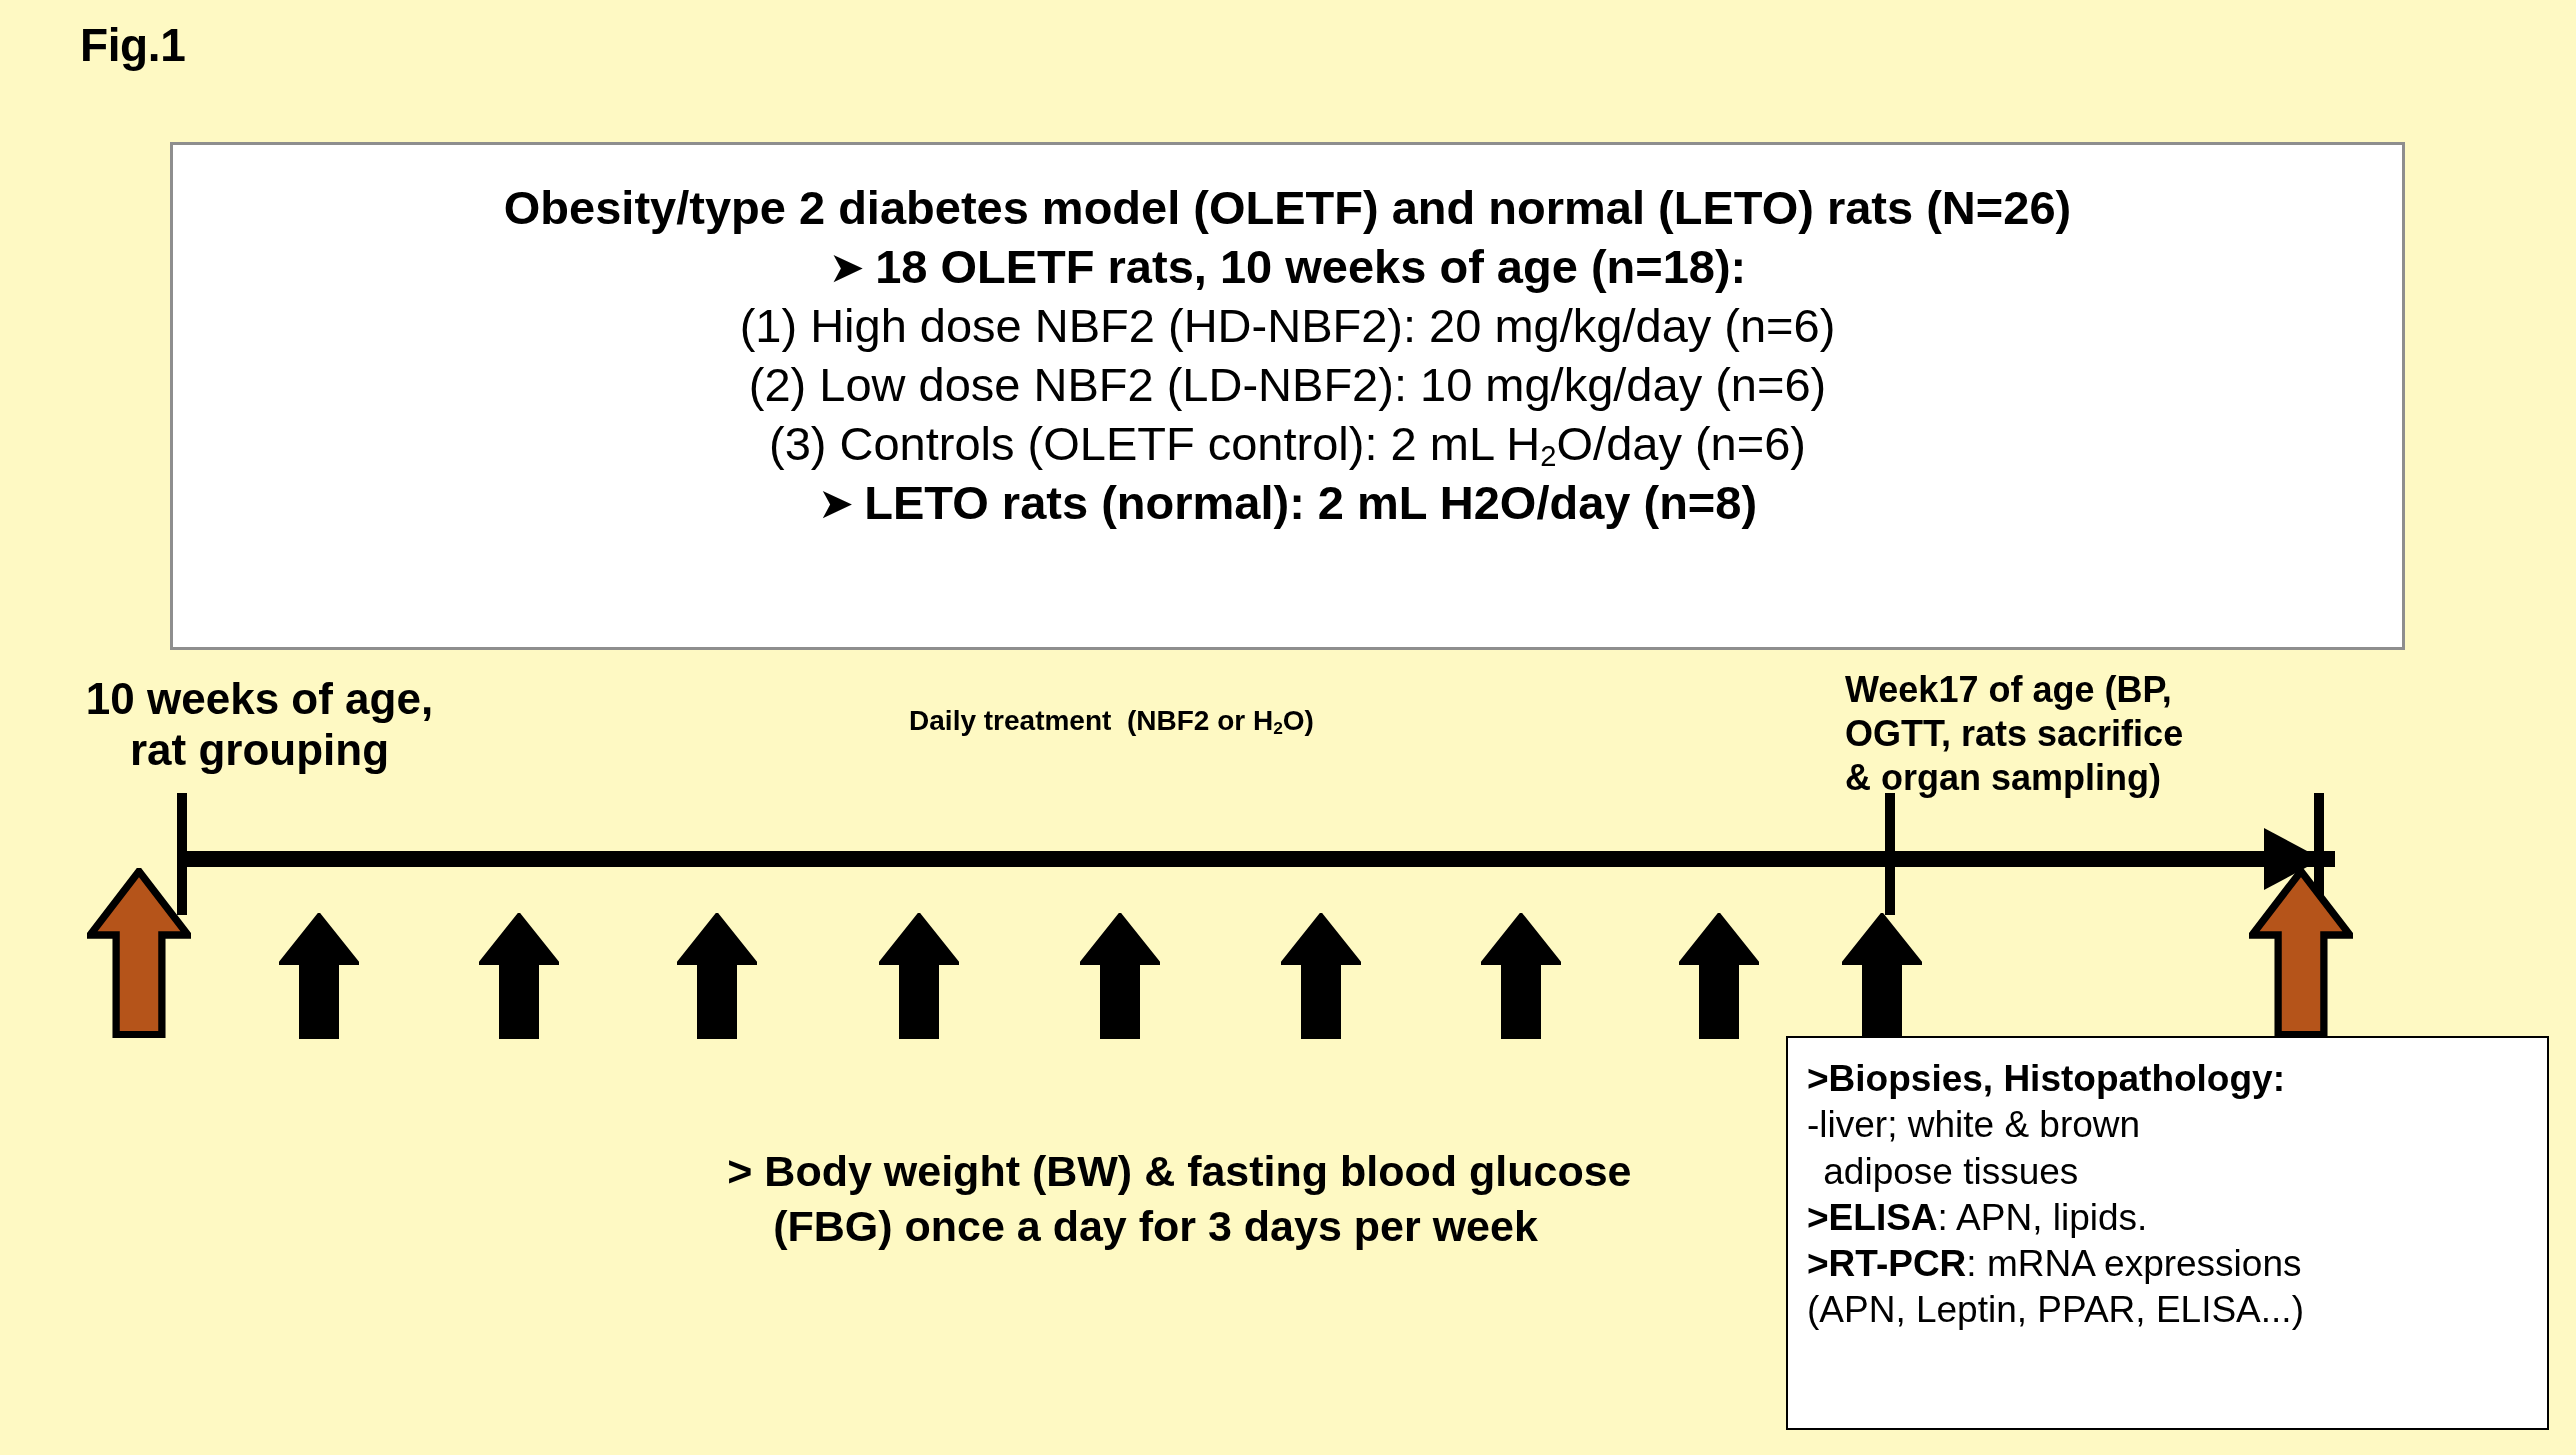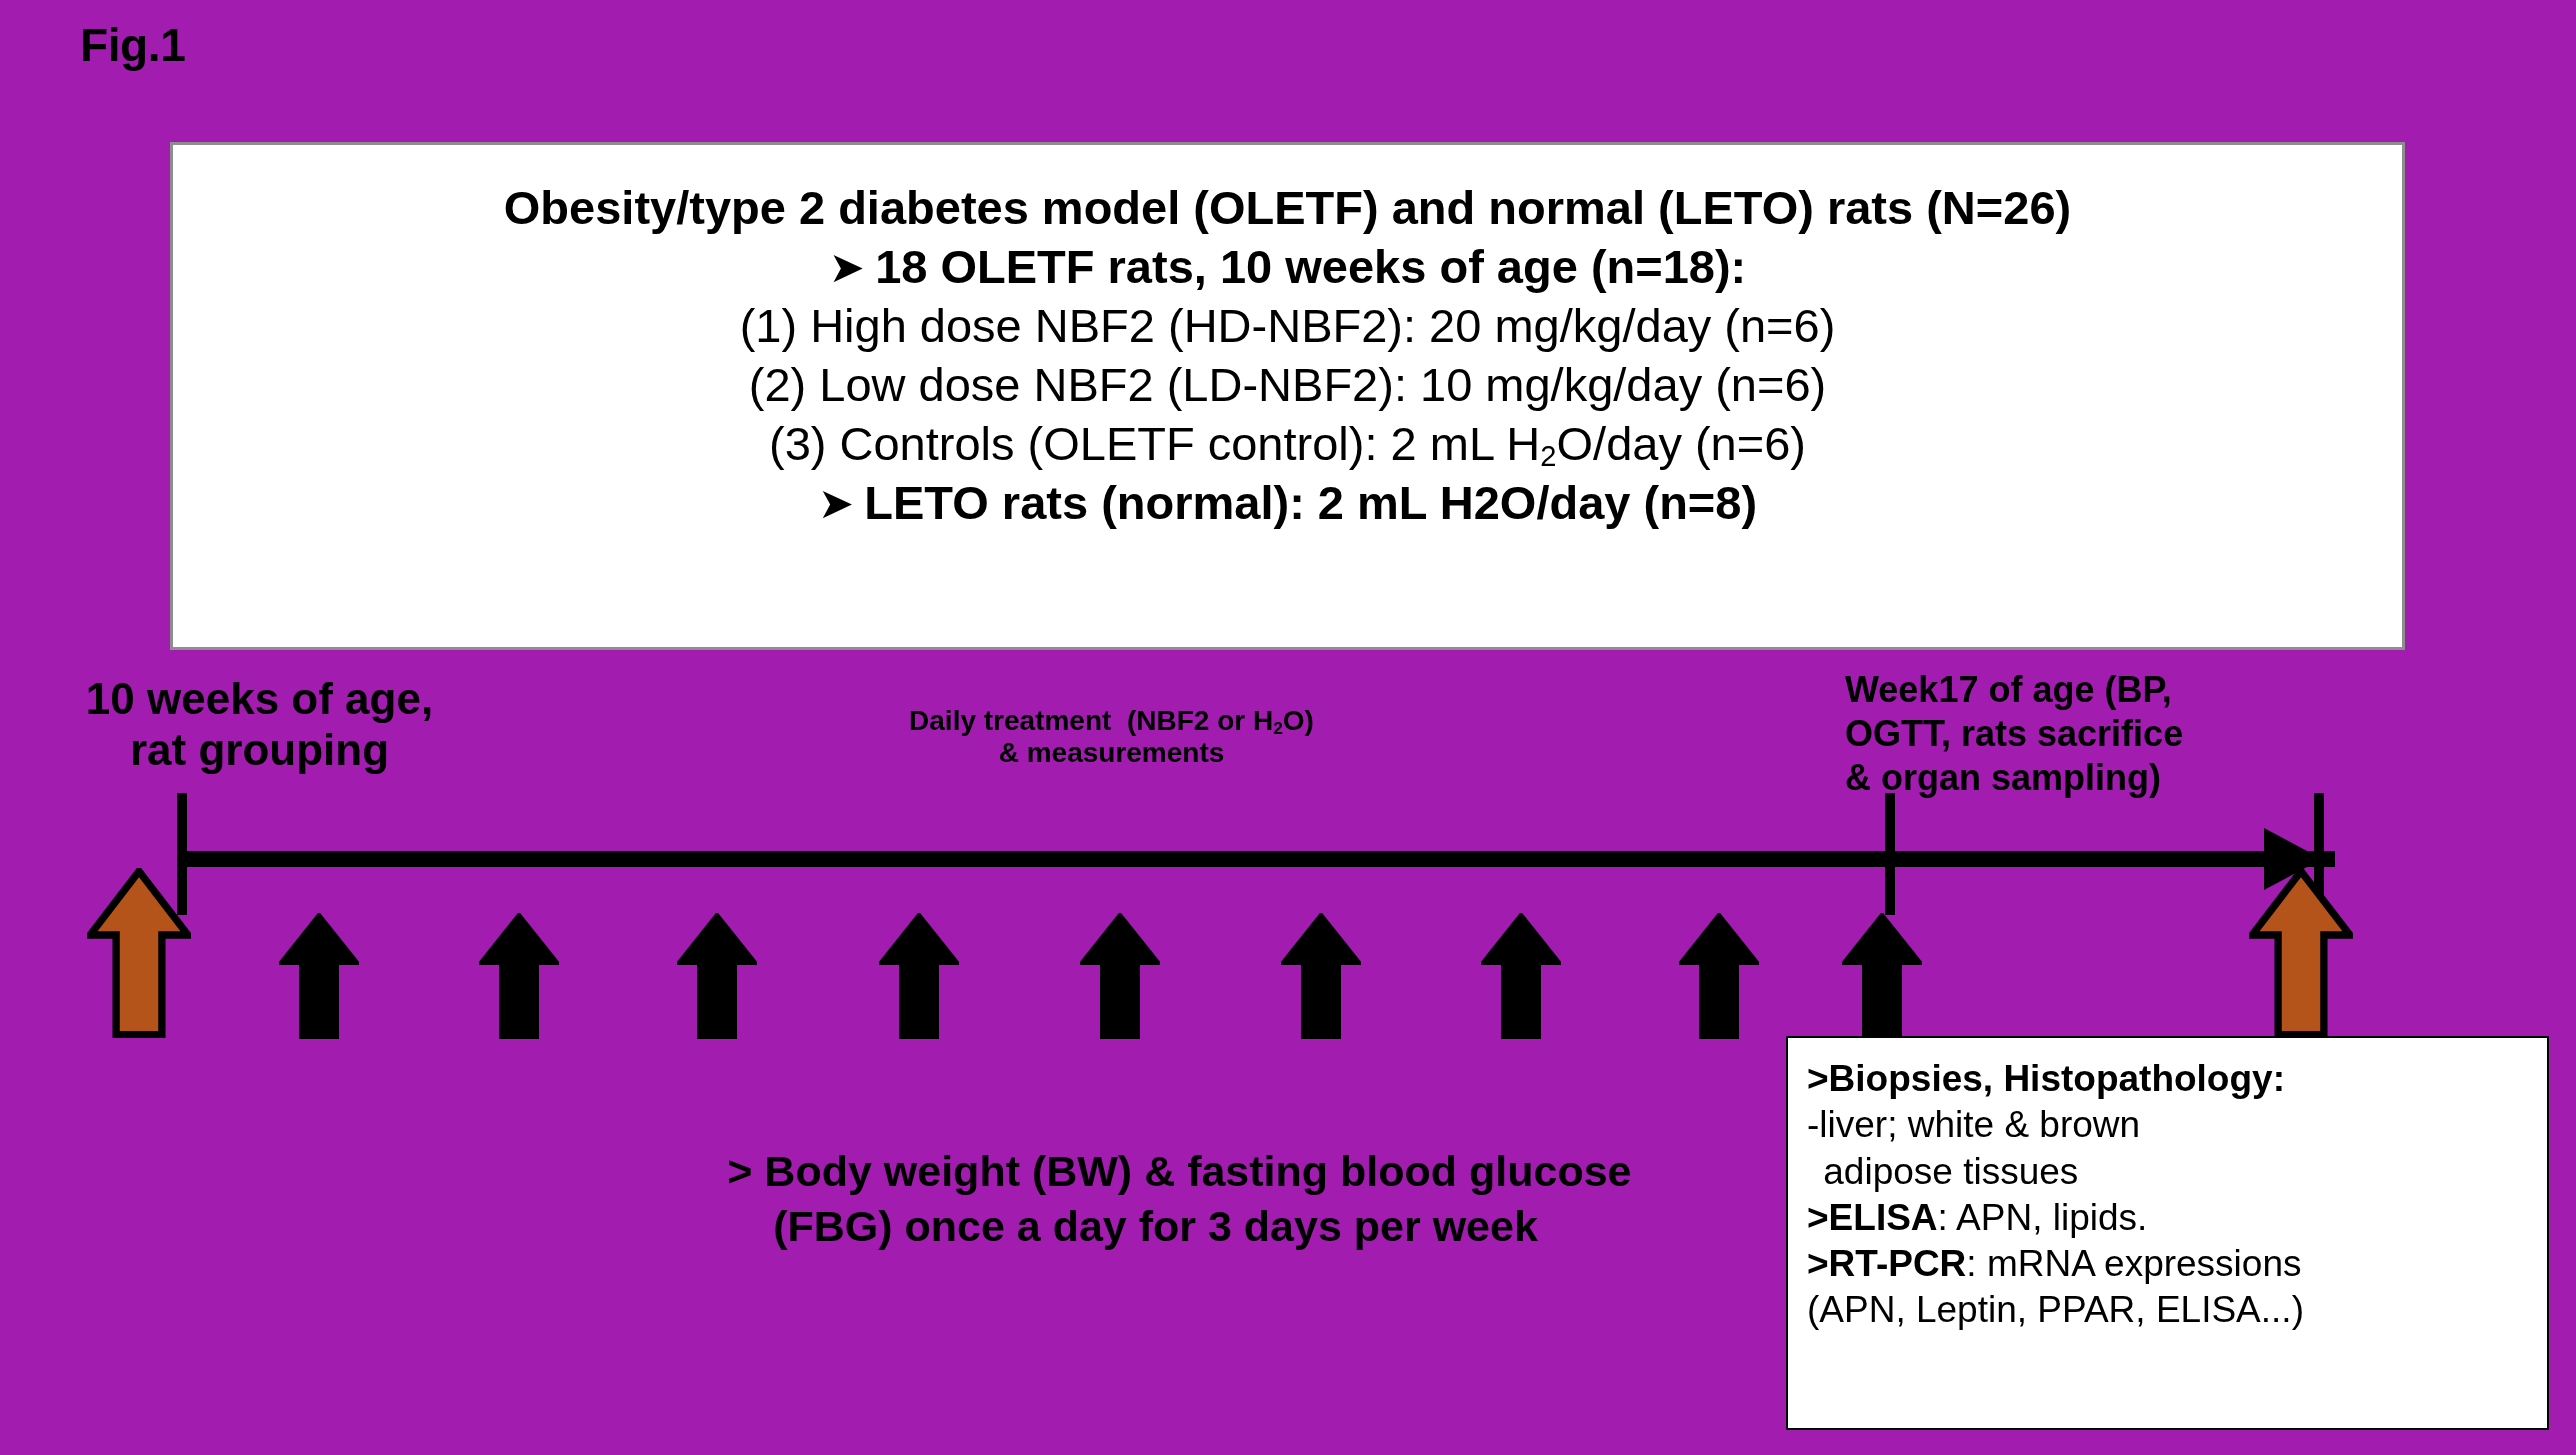--- a/index.html
+++ b/index.html
@@ -8,21 +8,21 @@
     height: 1455px;
     background: #ffffff;
     font-family: "Liberation Sans", sans-serif;
     color: #000000;
     overflow: hidden;
   }
   #fig {
     position: relative;
     width: 2576px;
     height: 1455px;
-    background: #a21caf;
+    background: #fef9c3;
   }
 
   
   #fig-label {
     position: absolute;
     left: 80px;
     top: 18px;
     font-size: 46px;
     font-weight: bold;
     letter-spacing: -0.4px;
@@ -187,21 +187,21 @@
       <span class="bullet-arrow">➤</span><span>LETO rats (normal): 2 mL H2O/day (n=8)</span>
     </div>
 
   </div>
 
   <div id="timeline-area">
 
     <div class="tl-label" id="label-start">10 weeks of age,
 rat grouping</div>
 
-    <div class="tl-label" id="label-middle"><span>Daily treatment  (NBF2 or H</span><sub>2</sub><span>O)</span><br><span>&amp; measurements</span></div>
+    <div class="tl-label" id="label-middle"><span>Daily treatment  (NBF2 or H</span><sub>2</sub><span>O)</span><br></div>
 
     <div class="tl-label" id="label-end">Week17 of age (BP,
 OGTT, rats sacrifice
 &amp; organ sampling)</div>
 
     <div id="tick-start" class="tick"></div>
     <div id="tick-mid" class="tick"></div>
     <div id="tick-end" class="tick"></div>
 
     <div id="axis-line"></div>

